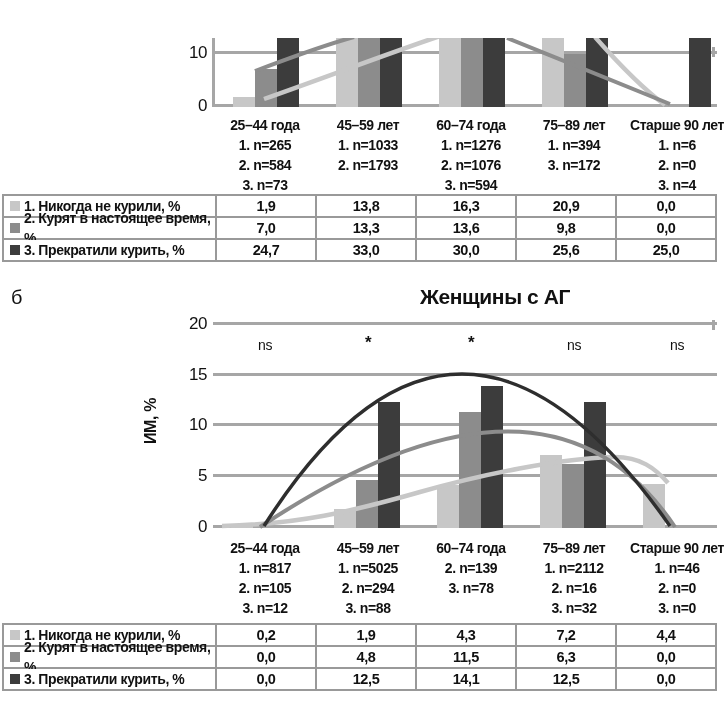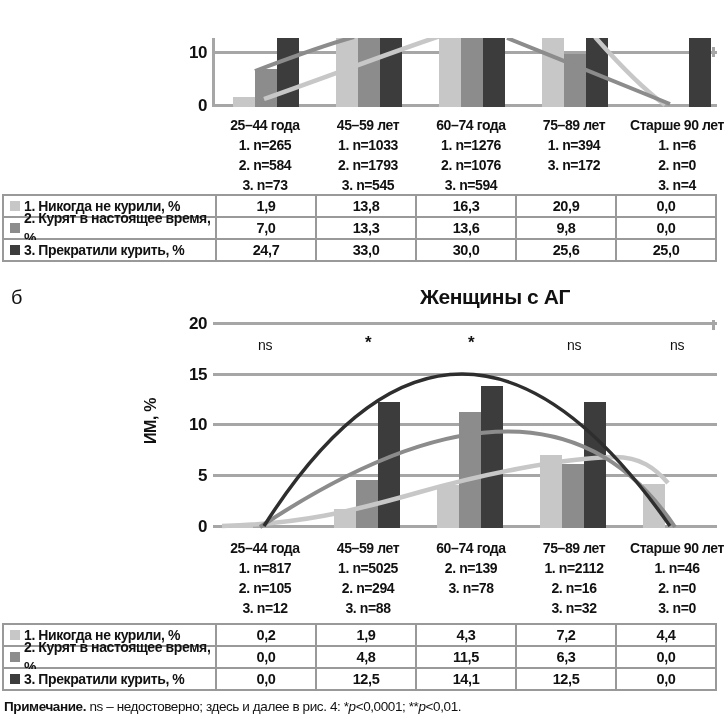--- a/index.html
+++ b/index.html
@@ -3,21 +3,21 @@
 <meta charset="utf-8">
 <style>
   html,body{margin:0;padding:0;background:#fff;}
   #fig{position:relative;width:724px;height:721px;background:#fff;overflow:hidden;
        font-family:"Liberation Sans","DejaVu Sans",sans-serif;color:#111;}
   .cond{letter-spacing:-0.4px;}
   .abs{position:absolute;}
   .plot{position:absolute;overflow:hidden;}
   .gridline{position:absolute;left:0;width:100%;background:#a6a6a6;height:3px;}
   .bar{position:absolute;}
-  .ytick{position:absolute;width:34px;text-align:right;font-size:17px;font-weight:700;line-height:17px;}
+  .ytick{position:absolute;width:34px;text-align:right;font-size:17px;font-weight:400;line-height:17px;}
   .xlab{position:absolute;width:116px;transform:translateX(-50%);text-align:center;
         font-size:14px;font-weight:700;line-height:20px;white-space:nowrap;}
   .sig{position:absolute;transform:translateX(-50%);text-align:center;font-size:14px;line-height:18px;}
   .sig.star{font-size:17px;font-weight:700;}
   .ttl{font-size:21px;font-weight:700;text-align:center;}
   .panel{font-size:20px;}
   .ylab{font-size:16px;font-weight:700;white-space:nowrap;transform:rotate(-90deg);text-align:center;}
   .tbl{position:absolute;left:2px;width:711px;background:#999;padding:2px;
        display:grid;grid-template-columns:211px repeat(5,1fr);gap:2px;}
   .tbl .cell{background:#fff;height:20px;line-height:20px;font-size:14px;font-weight:700;
@@ -72,21 +72,20 @@
       <div class="xlab" style="left: 265px; top: 115px;">
         <div>25–44 года</div>
         <div>1. n=265</div>
         <div>2. n=584</div>
         <div>3. n=73</div>
       </div>
       <div class="xlab" style="left: 368px; top: 115px;">
         <div>45–59 лет</div>
         <div>1. n=1033</div>
         <div>2. n=1793</div>
-        <div>3. n=545</div>
       </div>
       <div class="xlab" style="left: 471px; top: 115px;">
         <div>60–74 года</div>
         <div>1. n=1276</div>
         <div>2. n=1076</div>
         <div>3. n=594</div>
       </div>
       <div class="xlab" style="left: 574px; top: 115px;">
         <div>75–89 лет</div>
         <div>1. n=394</div>
@@ -230,14 +229,13 @@
         <span class="sw" style="background: rgb(60, 60, 60);"></span>
         <span>3. Прекратили курить, %</span>
       </div>
       <div class="cell val">0,0</div>
       <div class="cell val">12,5</div>
       <div class="cell val">14,1</div>
       <div class="cell val">12,5</div>
       <div class="cell val">0,0</div>
     </div>
 
-  <div class="abs fnote" style="left:4px;top:699px;width:716px;" id="footnote"><span class="b">Примечание.</span><span> ns – недостоверно; здесь и далее в рис. 4: *</span><span class="i">p</span><span>&lt;0,0001; **</span><span class="i">p</span><span>&lt;0,01.</span></div>
 </div>
 
 </body></html>

